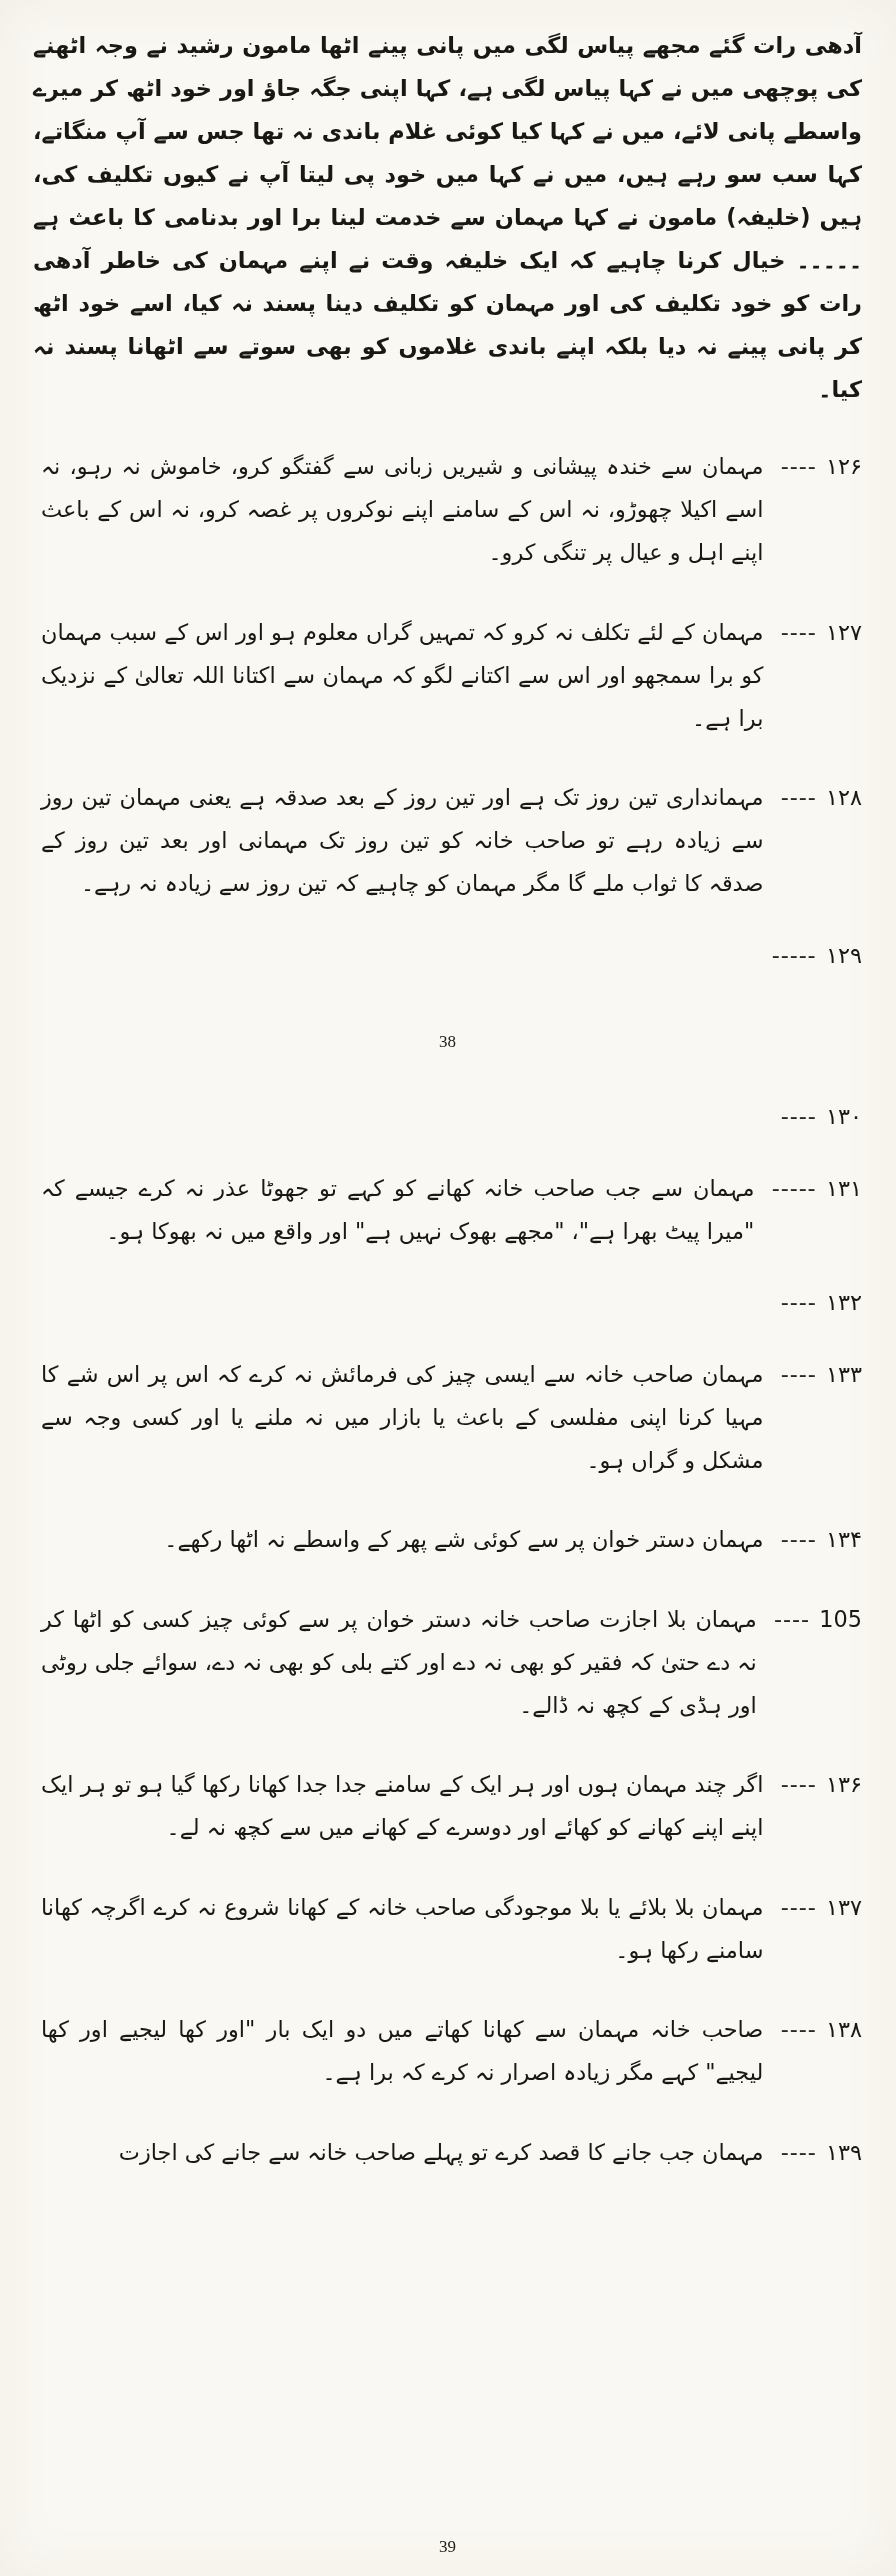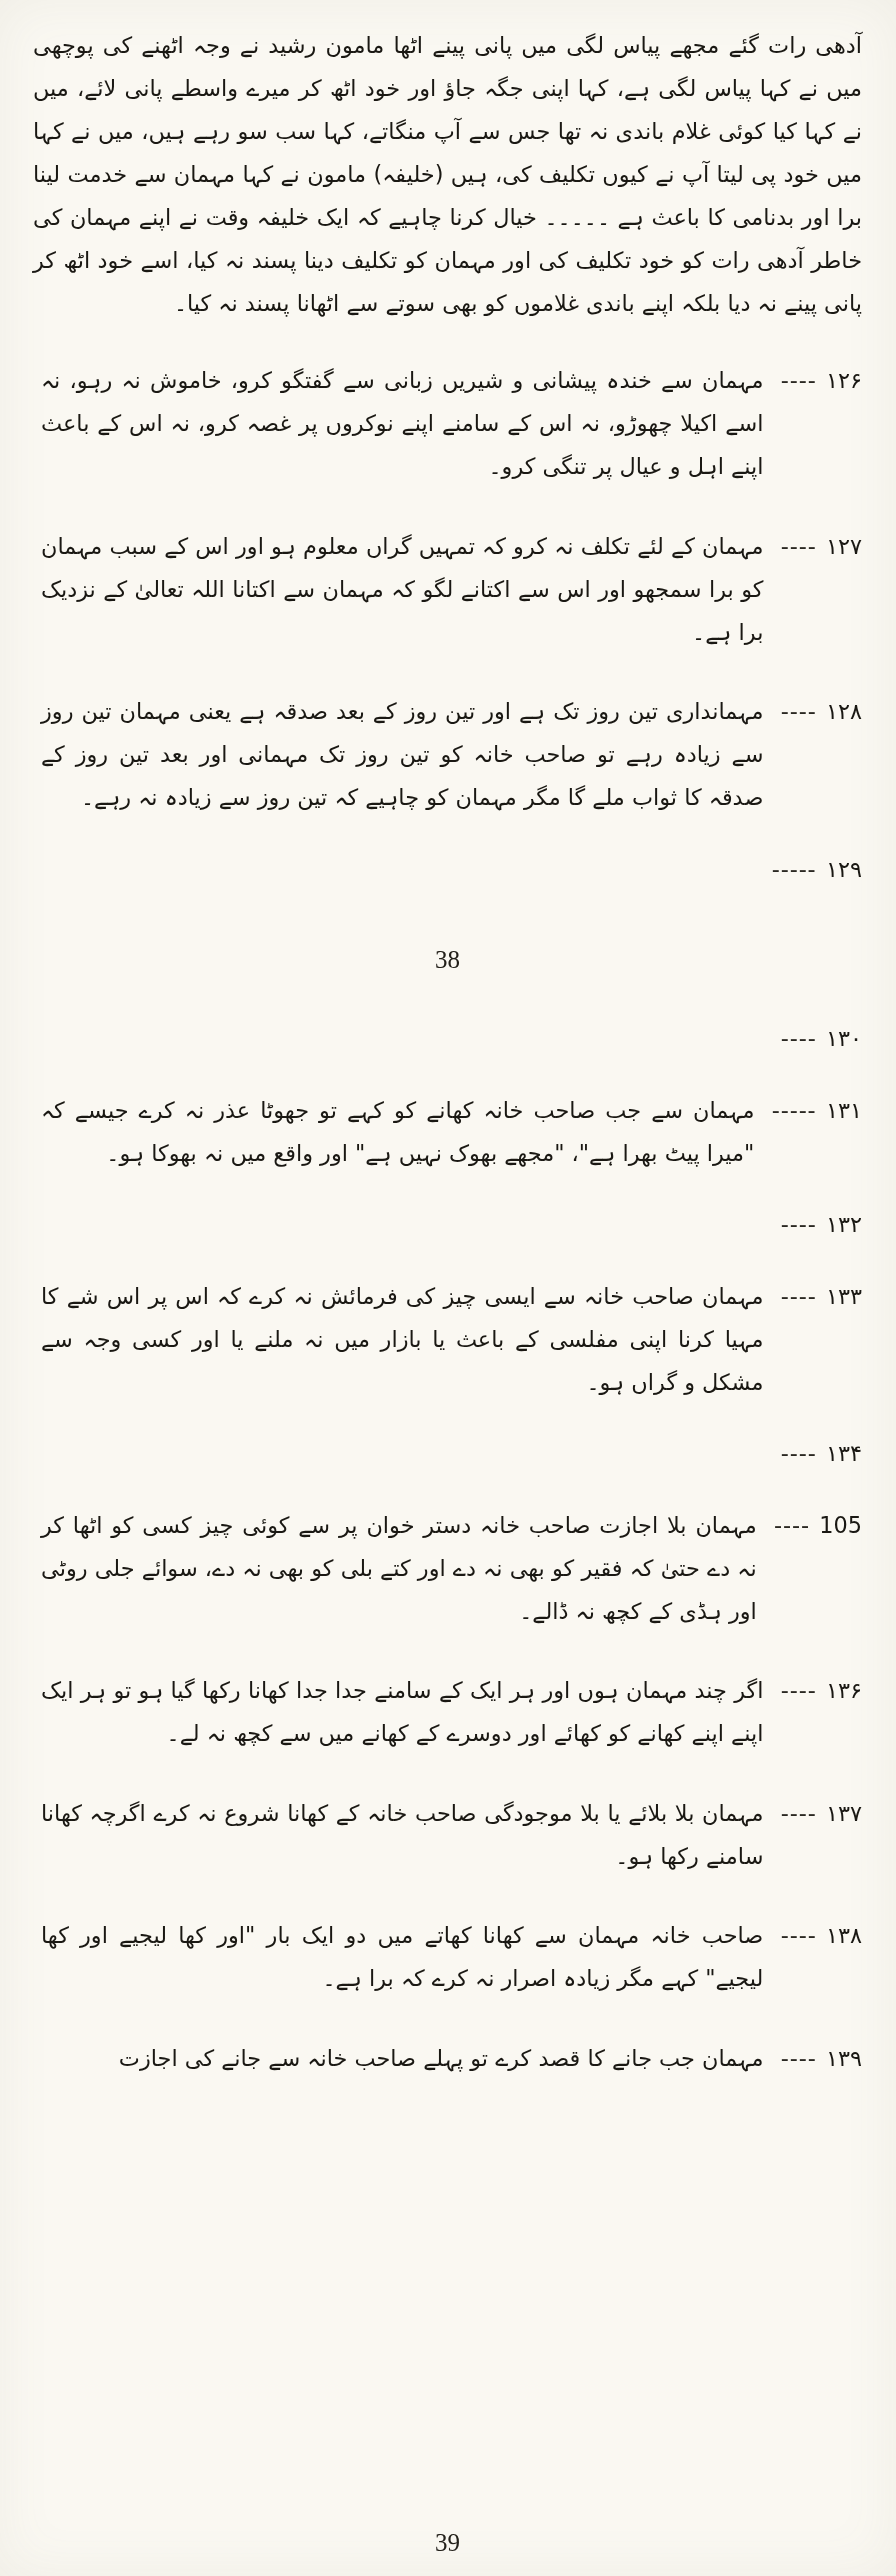--- a/index.html
+++ b/index.html
@@ -22,20 +22,21 @@
     box-shadow: inset 0 0 56px rgba(120,110,90,0.08);
   }
   .urdu-text {
     font-size: 22.4px;
     line-height: 43px;
     text-align: justify;
     text-align-last: right;
   }
   .intro {
     margin: 0 0 26px 0;
+    font-weight: bold;
   }
   .item {
     display: flex;
     gap: 9.3px;
     align-items: baseline;
     margin: 0 0 20.5px 0;
   }
   .item-number {
     white-space: nowrap;
     flex: 0 0 auto;
@@ -47,21 +48,21 @@
     color: #2a2822;
   }
   .item-text {
     flex: 1 1 auto;
     margin: 8px;
   }
   .page-number {
     direction: ltr;
     text-align: center;
     font-family: "Liberation Serif", serif;
-    font-size: 25px;
+    font-size: 17px;
     color: #23201a;
   }
   .page-number.mid {
     margin: 35px 0 43px 0;
   }
   .page-number.bottom {
     margin-top: auto;
     padding-top: 32px;
     padding-bottom: 5.6px;
   }
@@ -116,20 +117,21 @@
 
   <div class="item urdu-text">
     <span class="item-number">۱۳۳</span>
     <span class="item-sep">----</span>
     <p class="item-text">مہمان صاحب خانہ سے ایسی چیز کی فرمائش نہ کرے کہ اس پر اس شے کا مہیا کرنا اپنی مفلسی کے باعث یا بازار میں نہ ملنے یا اور کسی وجہ سے مشکل و گراں ہو۔</p>
   </div>
 
   <div class="item urdu-text">
     <span class="item-number">۱۳۴</span>
     <span class="item-sep">----</span>
+    <p class="item-text">مہمان دستر خوان پر سے کوئی شے پھر کے واسطے نہ اٹھا رکھے۔</p>
   </div>
 
   <div class="item urdu-text">
     <span class="item-number">105</span>
     <span class="item-sep">----</span>
     <p class="item-text">مہمان بلا اجازت صاحب خانہ دستر خوان پر سے کوئی چیز کسی کو اٹھا کر نہ دے حتیٰ کہ فقیر کو بھی نہ دے اور کتے بلی کو بھی نہ دے، سوائے جلی روٹی اور ہڈی کے کچھ نہ ڈالے۔</p>
   </div>
 
   <div class="item urdu-text">
     <span class="item-number">۱۳۶</span>

